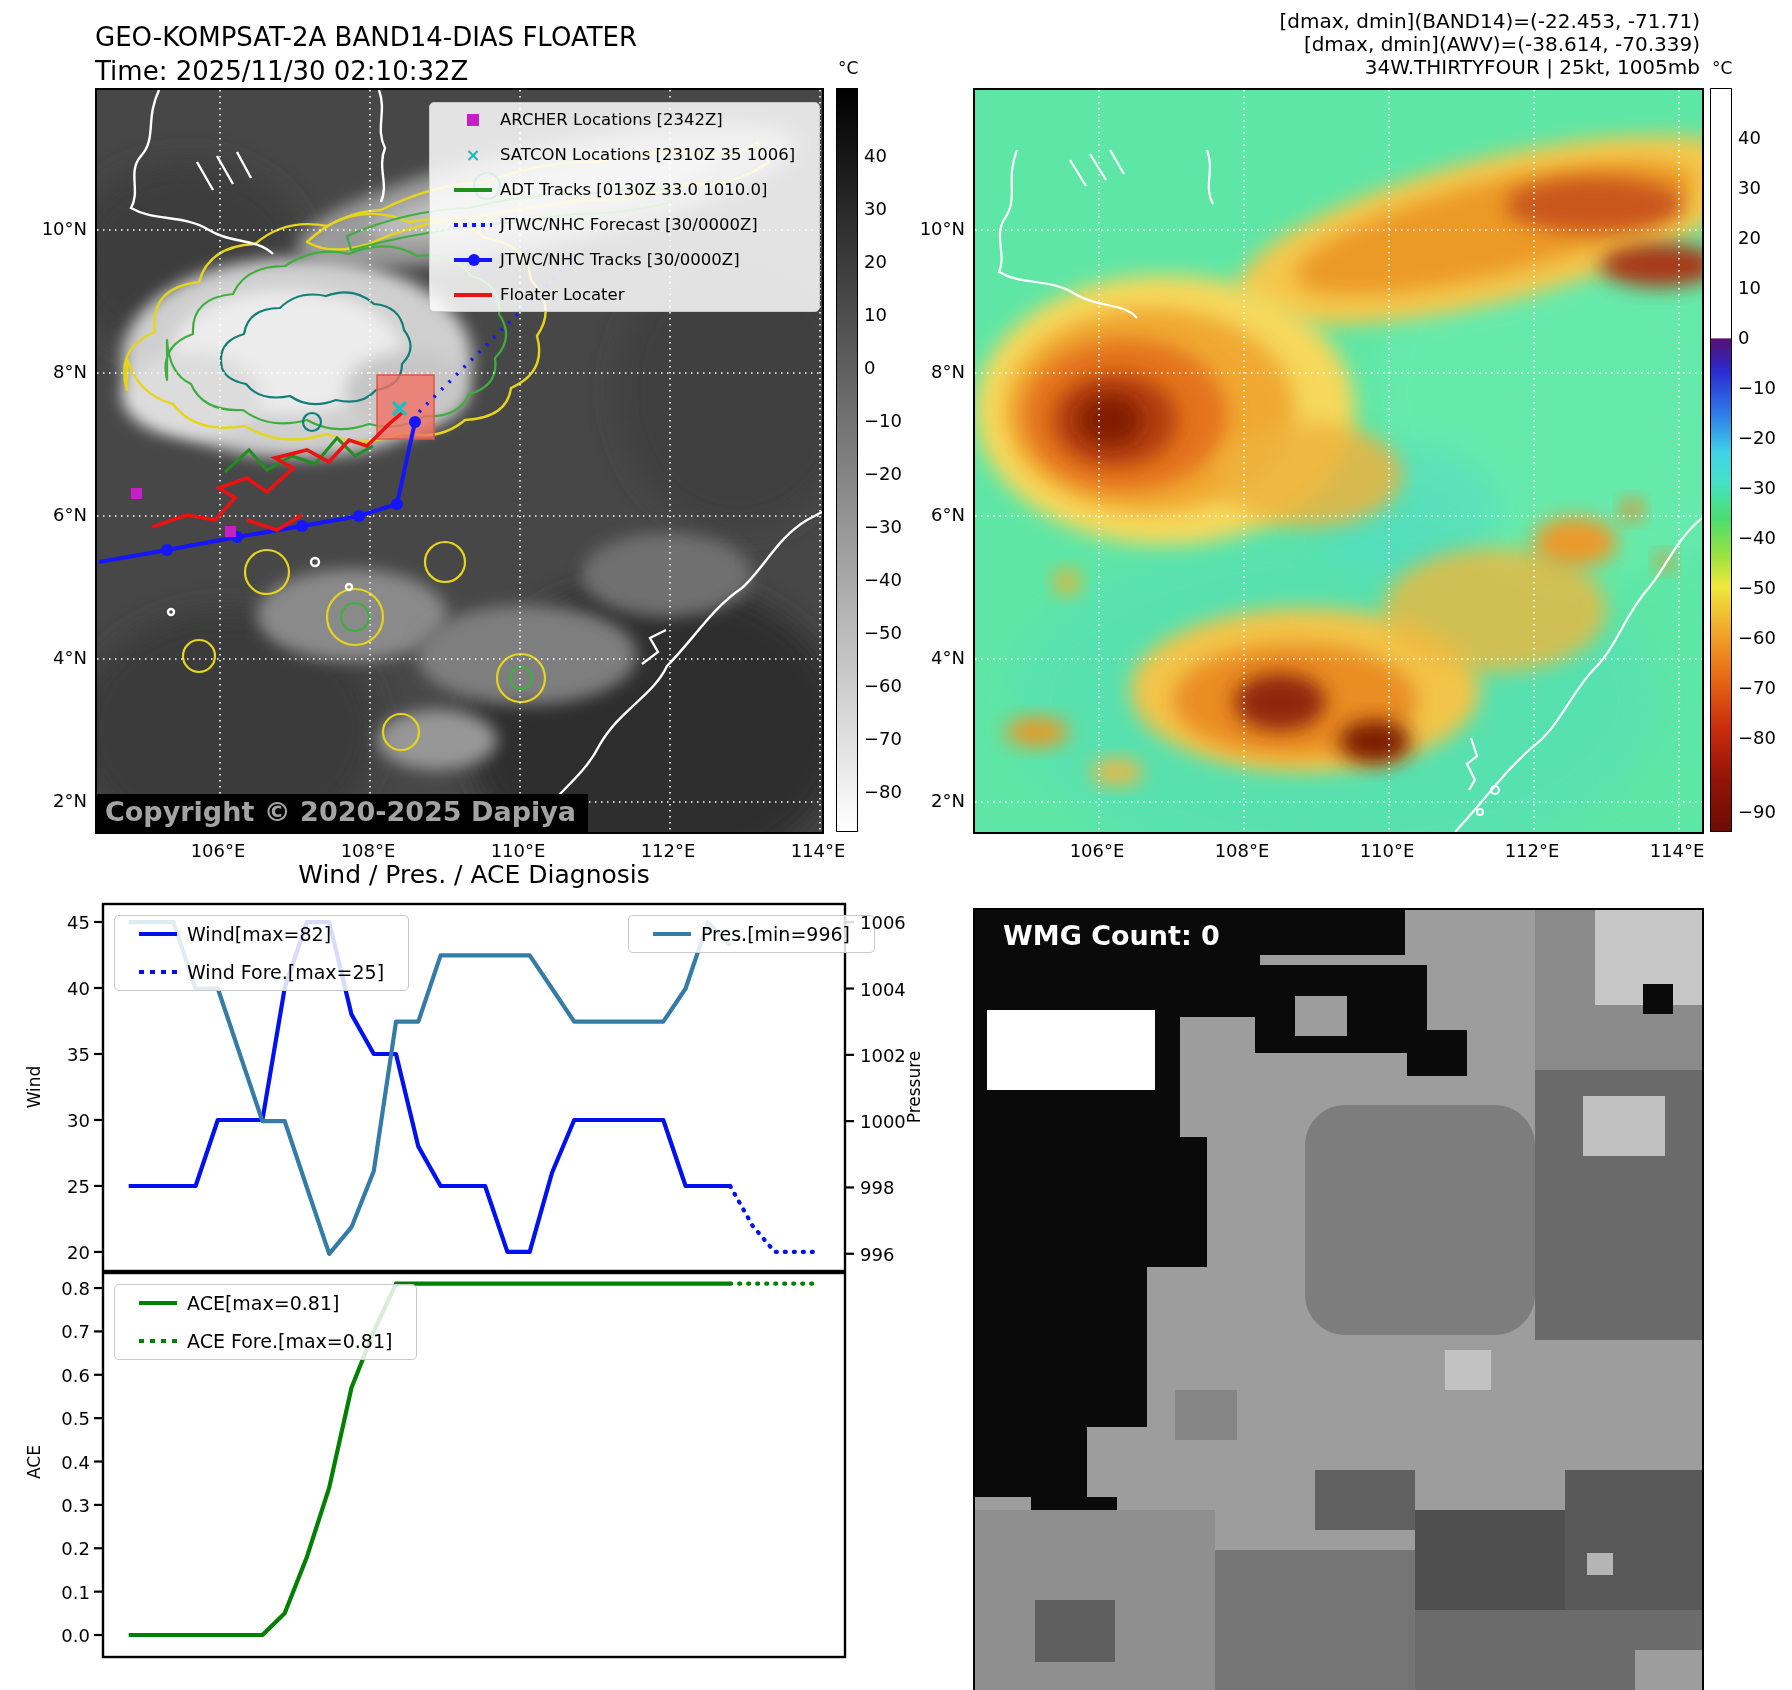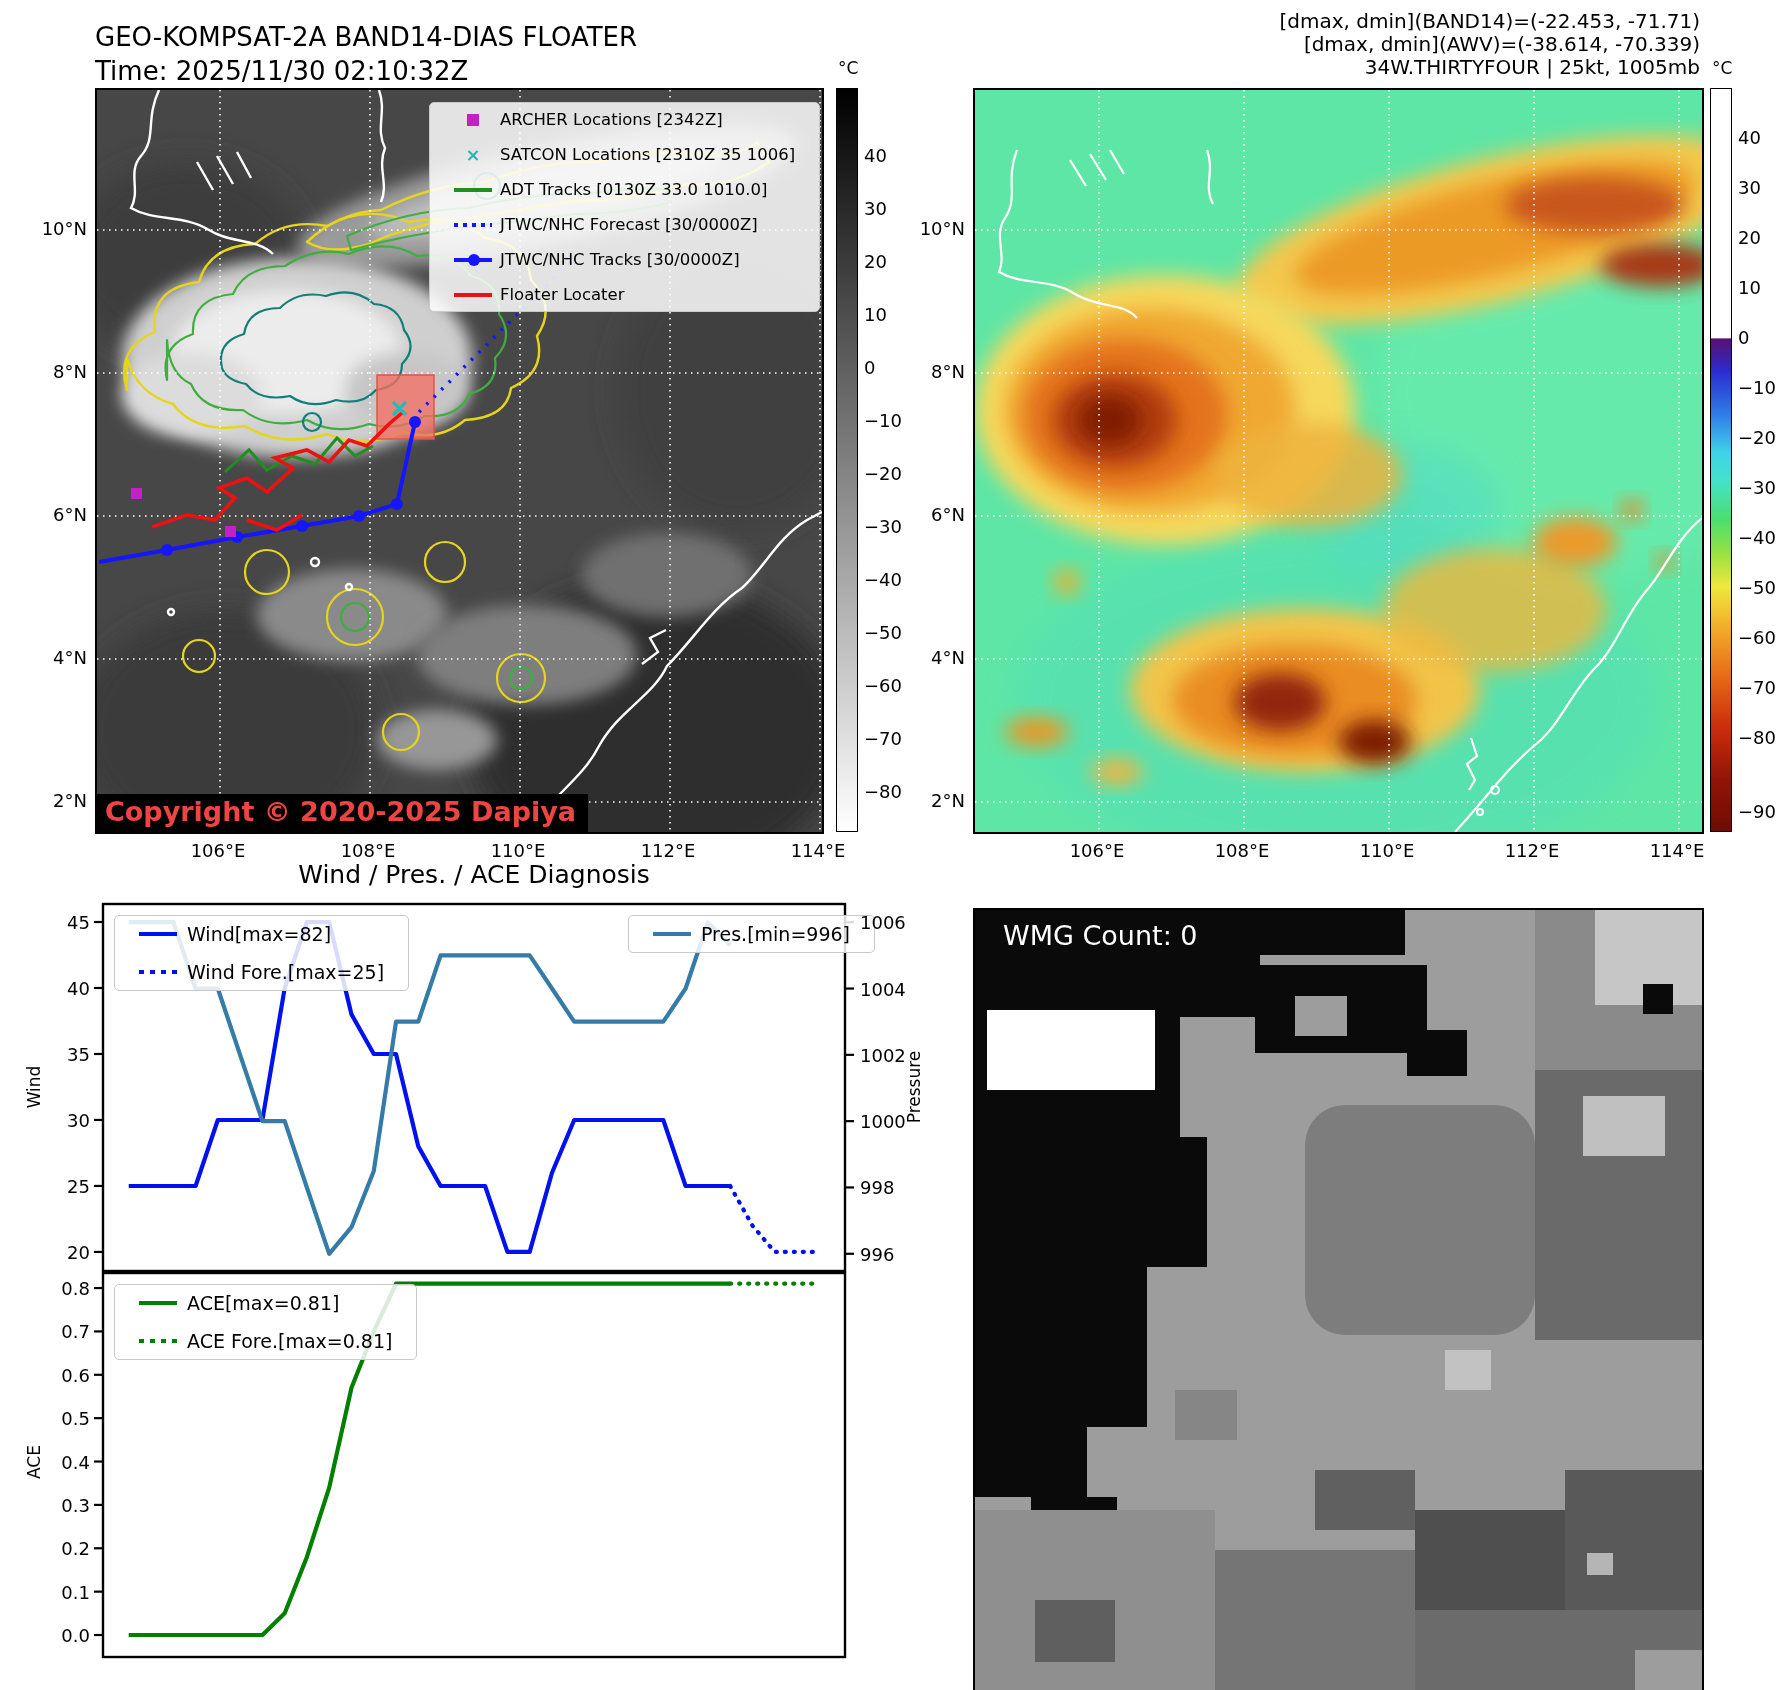--- a/index.html
+++ b/index.html
@@ -28,23 +28,23 @@
   .chartbox{position:absolute;}
   .legend{position:absolute;background:rgba(255,255,255,0.85);border:1px solid #c9c9c9;border-radius:5px;
     padding:7px 24px;display:flex;flex-direction:column;gap:16px;}
   .lrow{display:flex;align-items:center;gap:10px;white-space:nowrap;}
   .clg .lrow{font-size:19px;}
   .mlg .lrow{font-size:16.5px;gap:8px;}
   .lm{width:38px;height:4px;flex:0 0 38px;position:relative;}
   .msq{width:12px;height:12px;margin:0 13px;flex:0 0 12px;}
   .mx{width:38px;flex:0 0 38px;text-align:center;font-weight:bold;font-size:18px;line-height:12px;}
   .dotm{position:absolute;left:14px;top:-4px;width:12px;height:12px;border-radius:50%;}
-  .copyright{position:absolute;left:0;bottom:0;background:#000;color:#ef4444;font-weight:bold;
+  .copyright{position:absolute;left:0;bottom:0;background:#000;color:#a3a3a3;font-weight:bold;
     font-size:27px;padding:2px 12px 5px 8px;}
-  .wmglabel{position:absolute;left:28px;top:10px;color:#fff;font-weight:normal;font-size:27px;}
+  .wmglabel{position:absolute;left:28px;top:10px;color:#fff;font-weight:bold;font-size:27px;}
   svg{display:block;}
 </style>
 </head>
 <body>
 
 <div id="fig">
 
   <div class="abs t1">GEO-KOMPSAT-2A BAND14-DIAS FLOATER</div>
   <div class="abs t2">Time: 2025/11/30 02:10:32Z</div>
   <div class="abs hdr">

